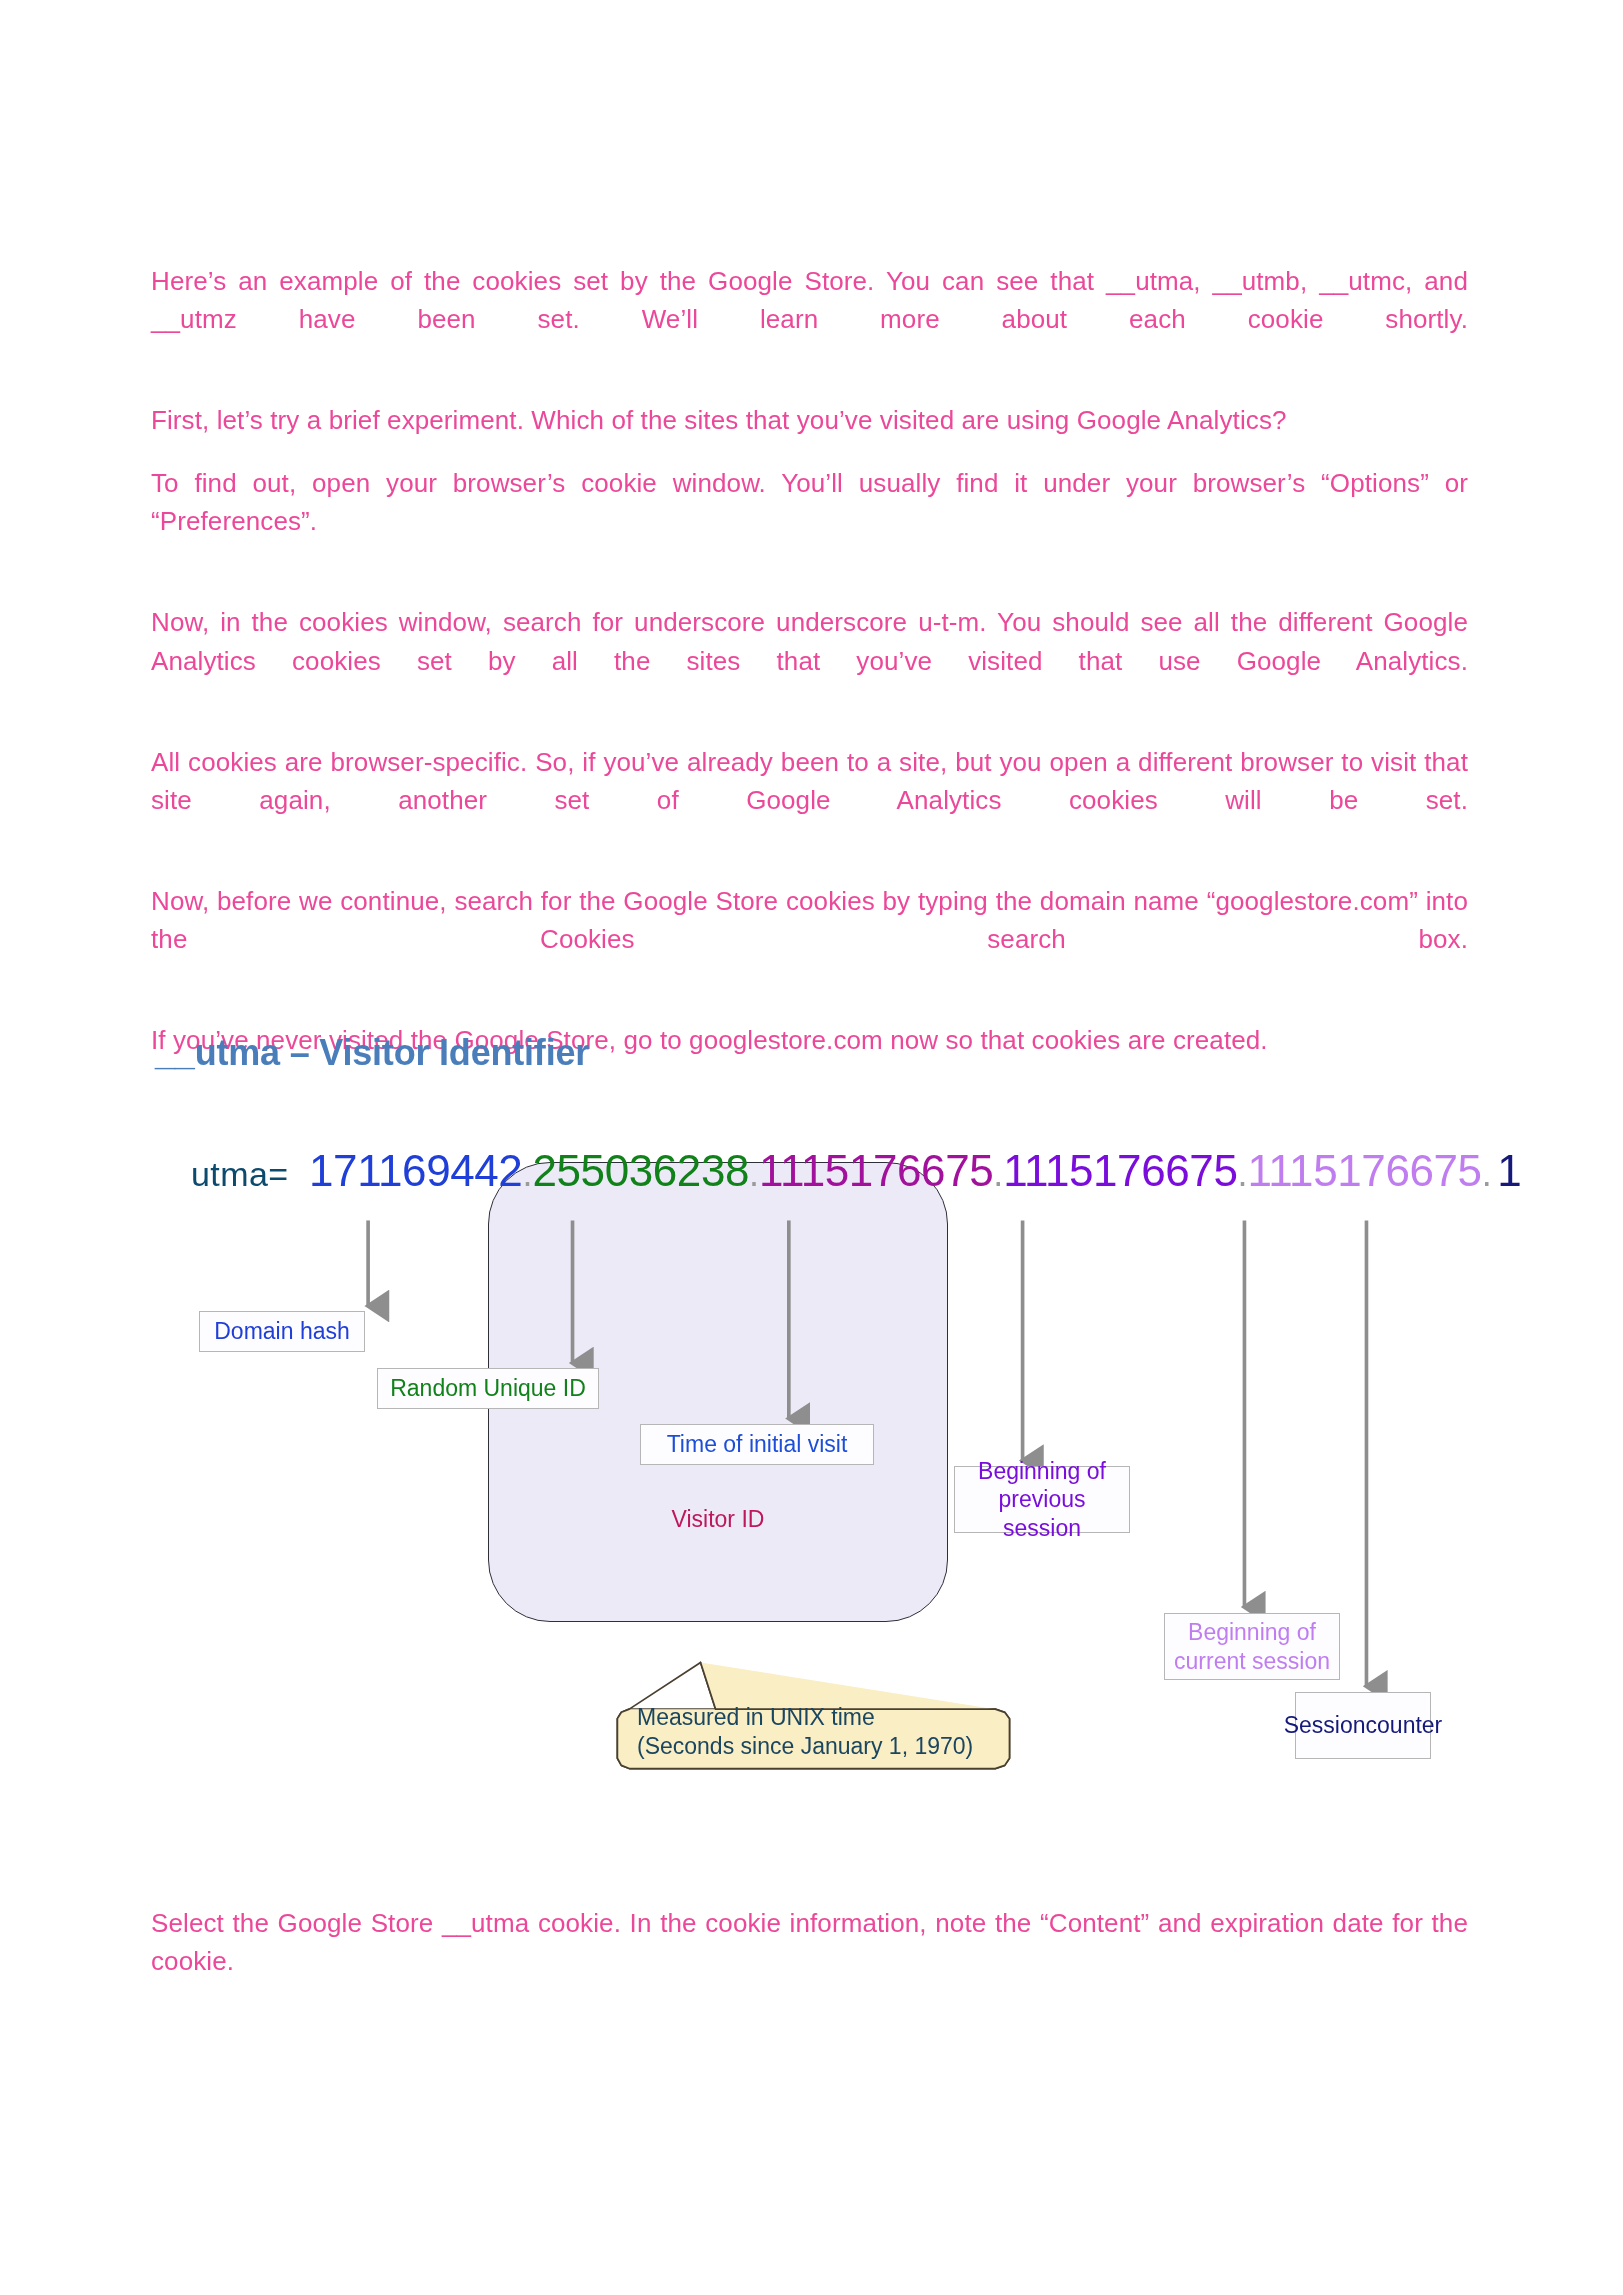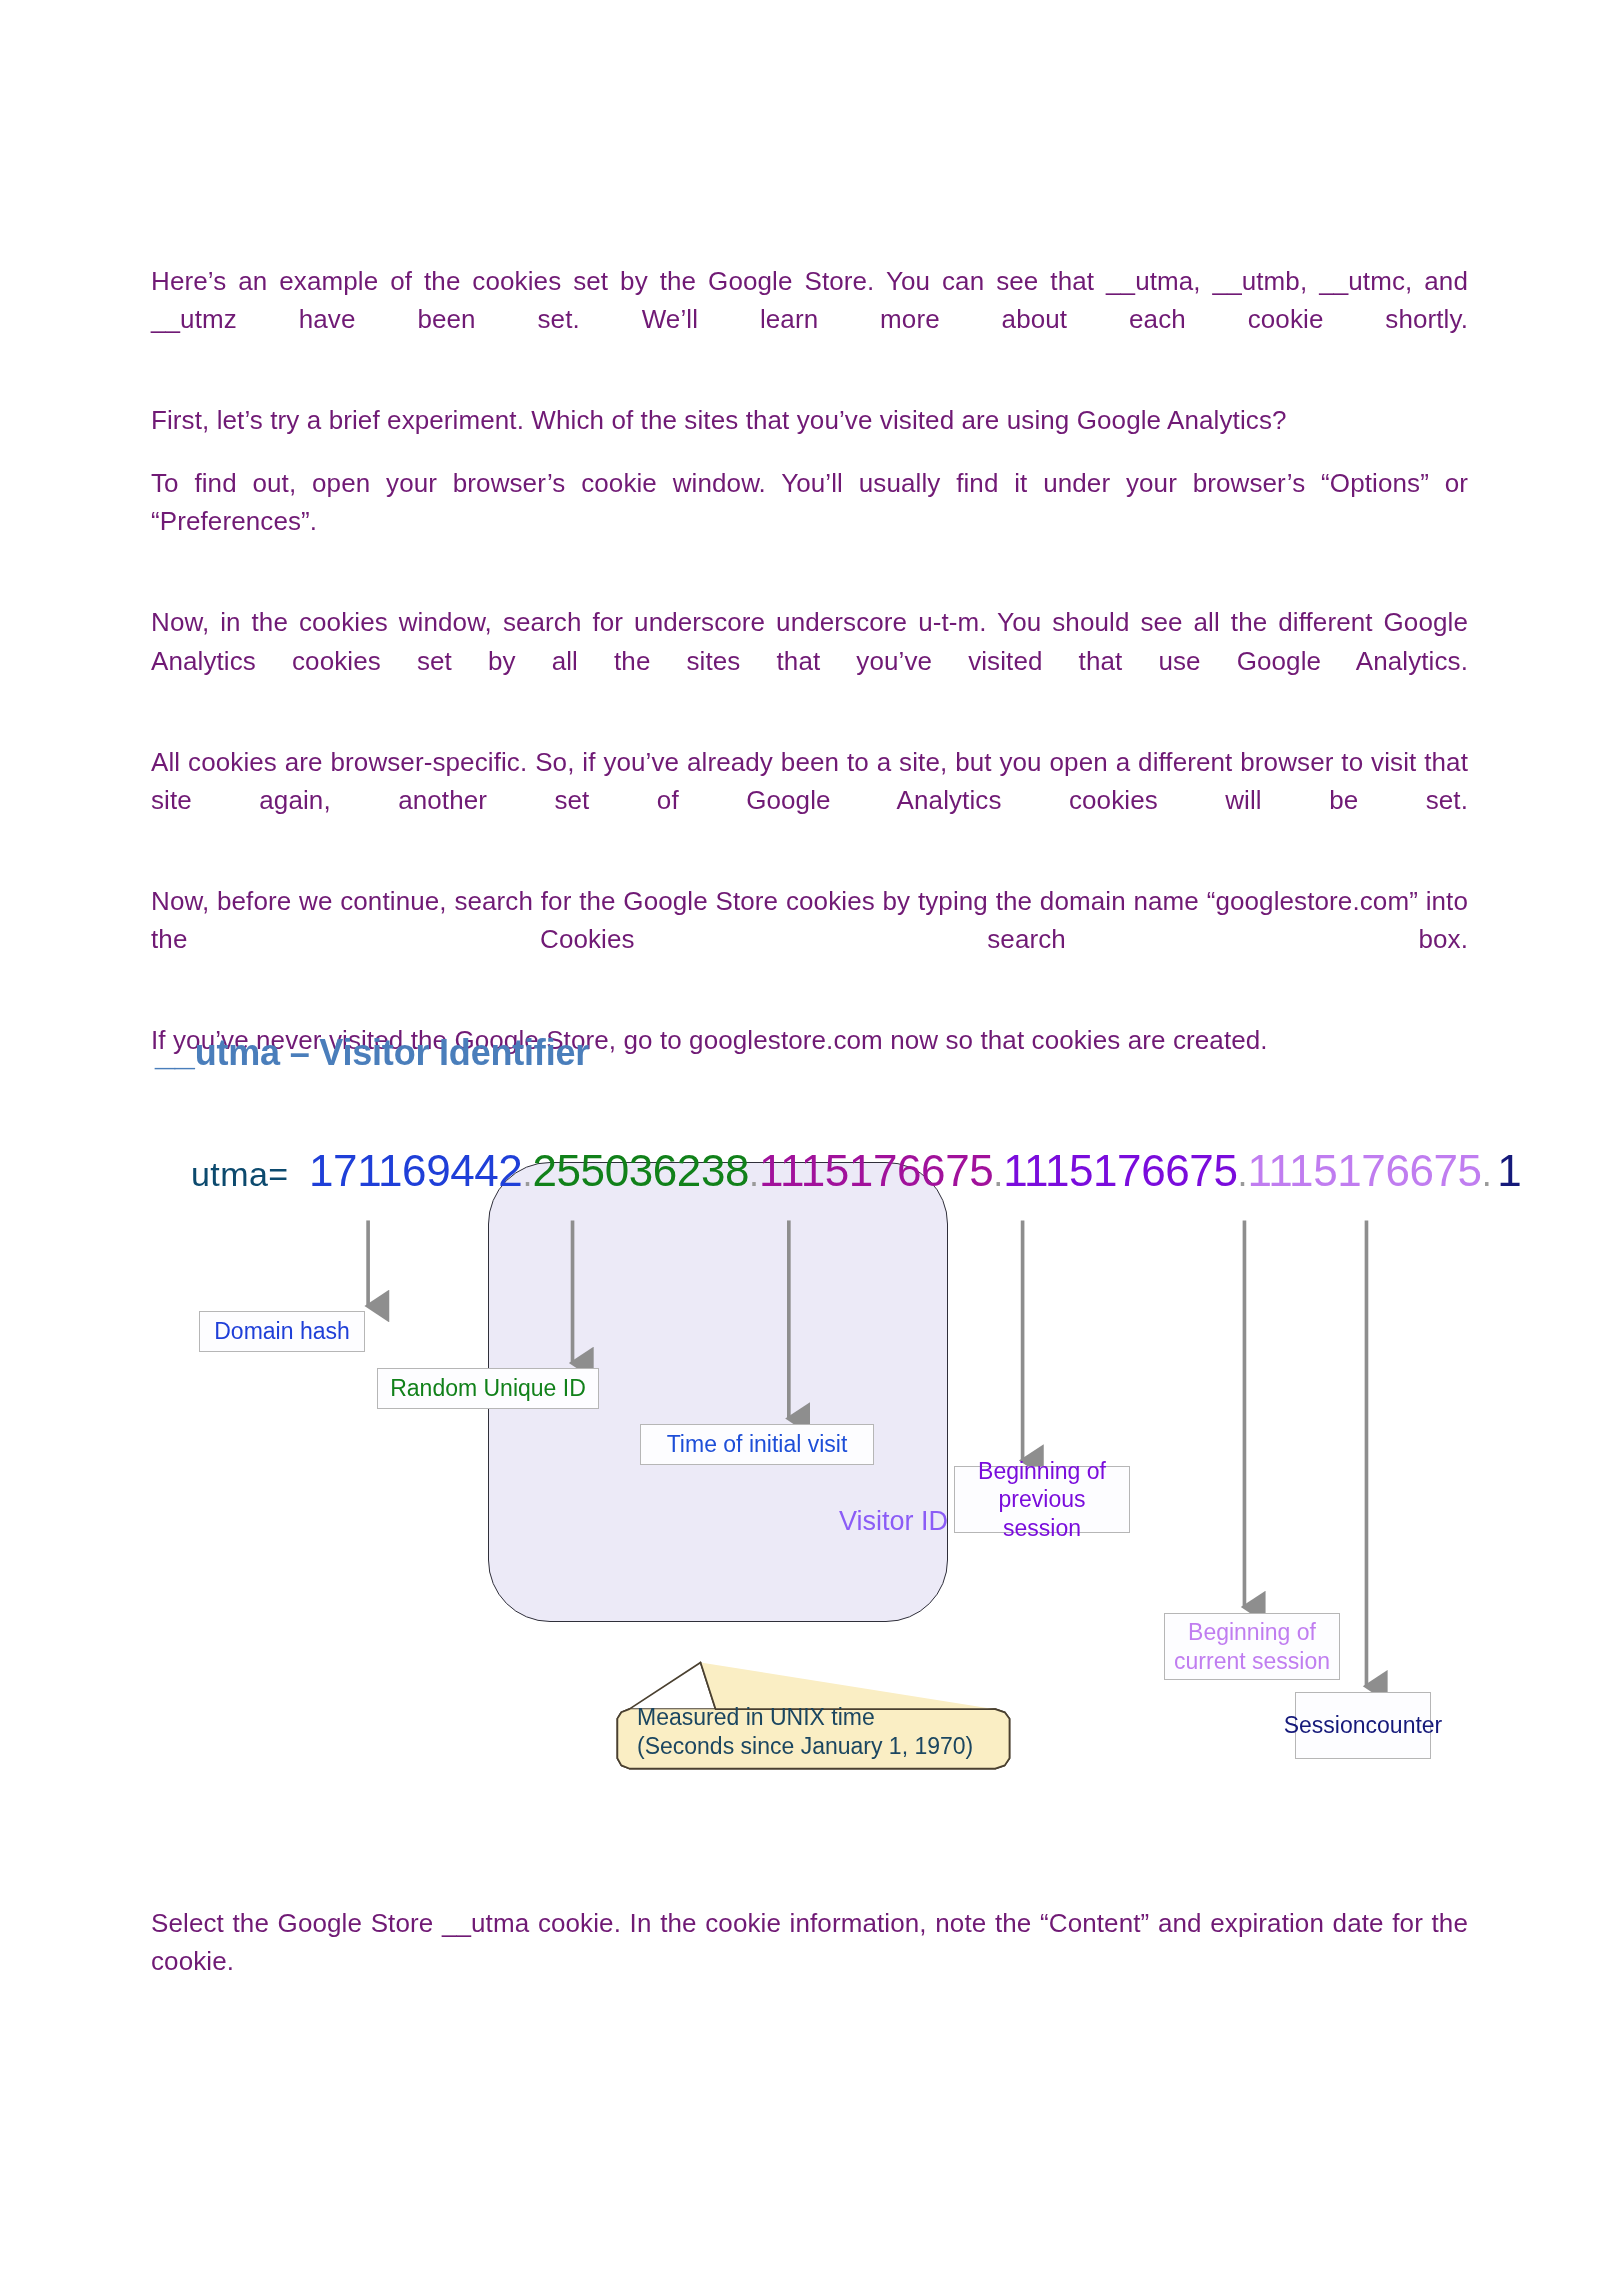--- a/index.html
+++ b/index.html
@@ -30,21 +30,21 @@
     top: 262px;
     width: 1317px;
   }
 
   p.body-para {
     font-size: 26px;
     line-height: 1.47;
     text-align: justify;
     margin: 0 0 24.6px 0;
     letter-spacing: 0.1px;
-    color: #701a75;
+    color: #ec4899;
   }
   p.body-para::after {
     content: "";
     display: inline-block;
     width: 100%;
   }
   p.no-justify-fill::after { content: none; }
 
   h2.section-heading {
     position: absolute;
@@ -101,23 +101,23 @@
 
   .visitor-group {
     position: absolute;
     background: #eceaf7;
     border: 1.3px solid #2f2f3a;
     border-radius: 62px;
     box-sizing: border-box;
   }
   .visitor-group-label {
     position: absolute;
-    font-size: 27px;
-    color: #8b5cf6;
-    text-align: right;
+    font-size: 23px;
+    color: #be185d;
+    text-align: center;
     white-space: nowrap;
   }
 
   .callout {
     position: absolute;
   }
   .callout .callout-text {
     position: absolute;
     left: 22px;
     top: 51px;

